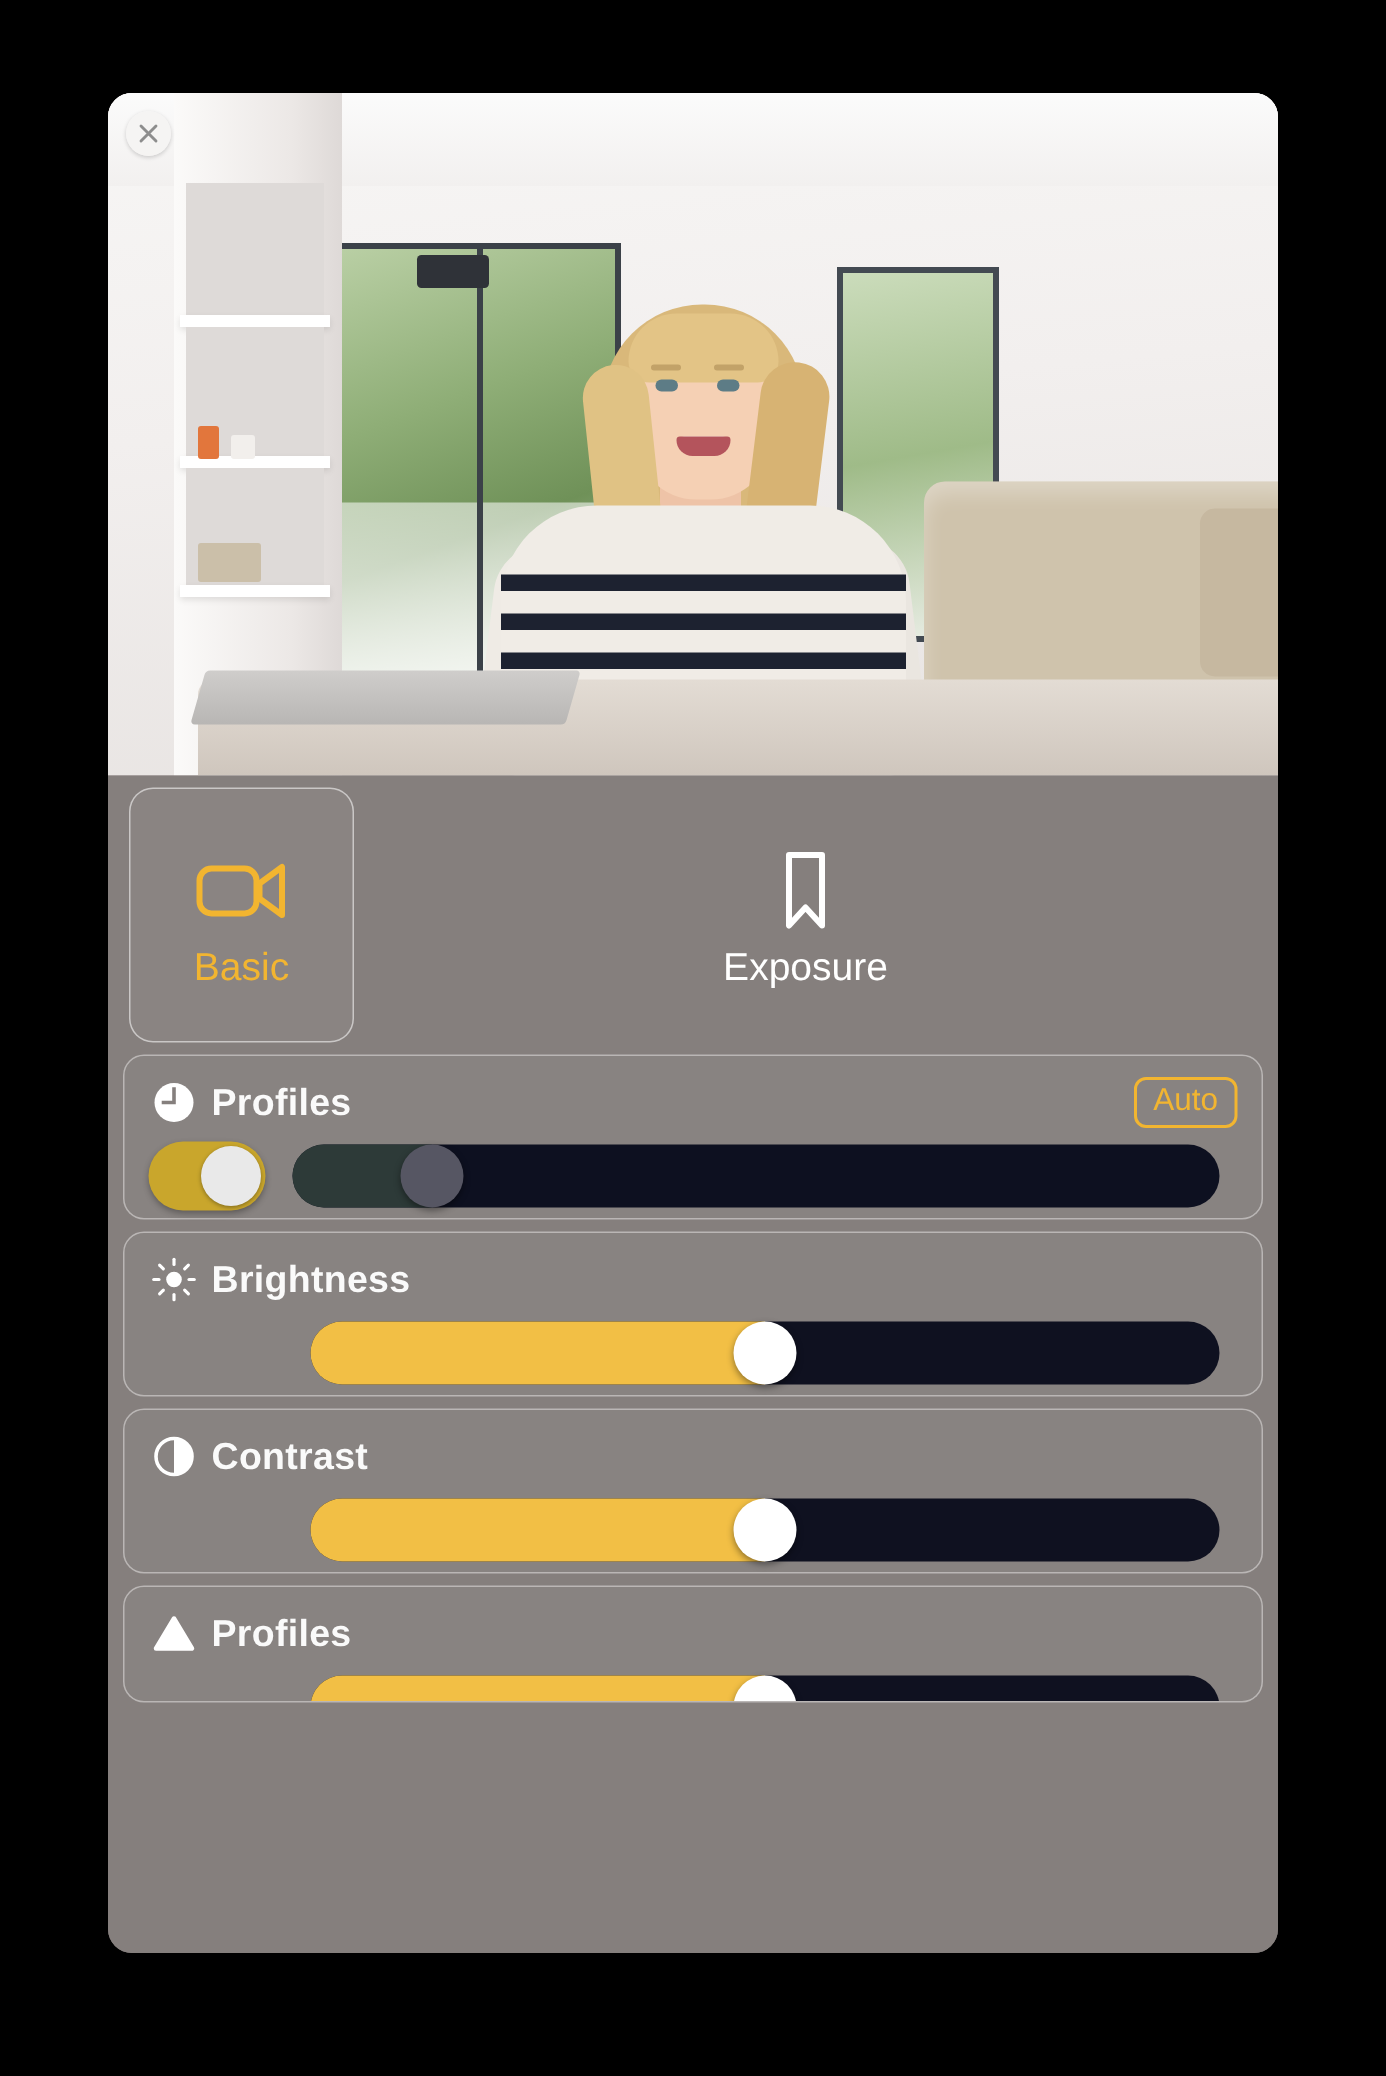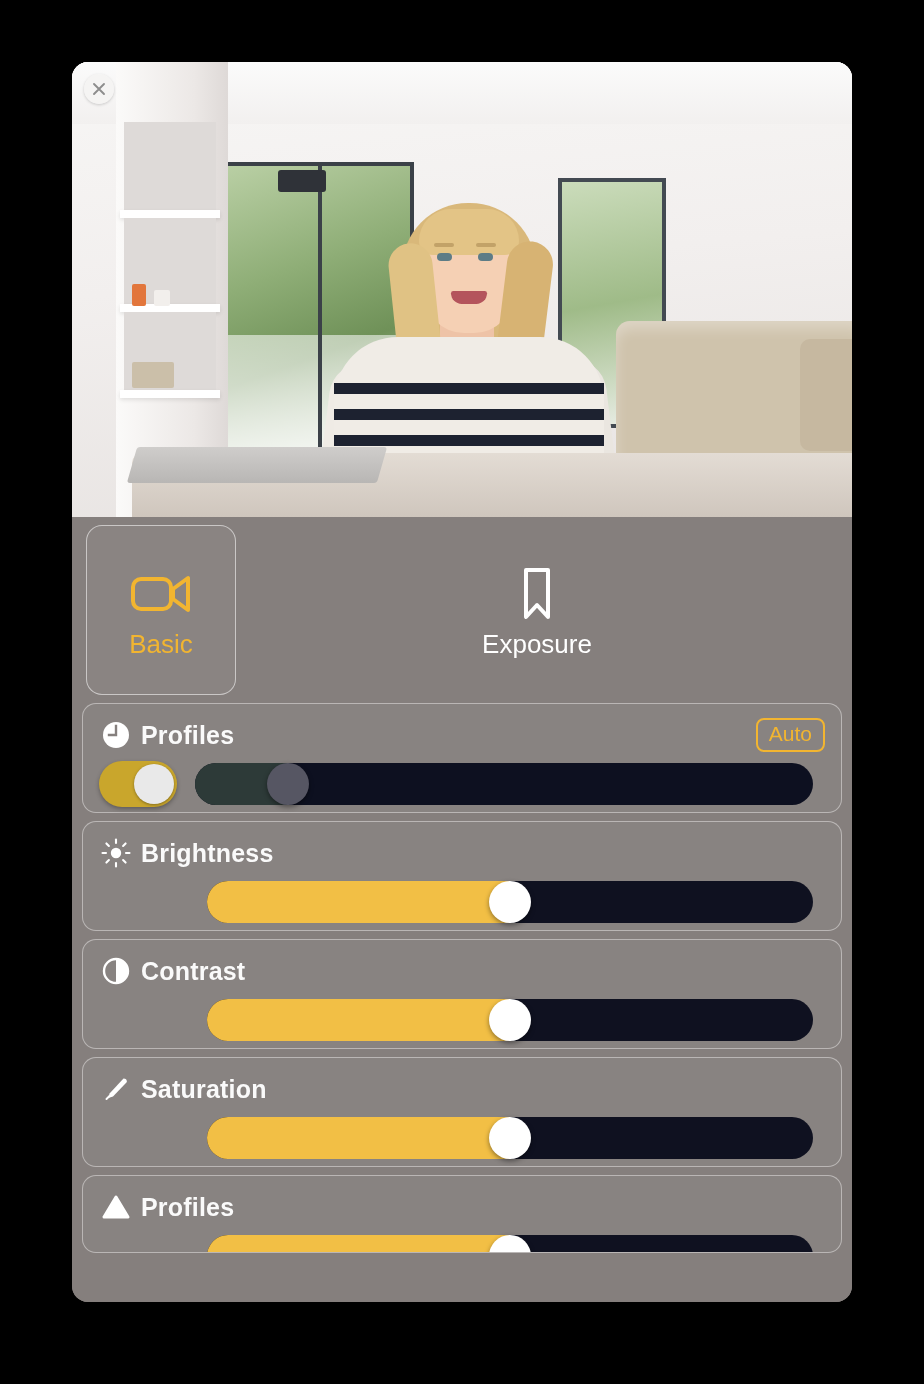--- a/index.html
+++ b/index.html
@@ -340,37 +340,20 @@
         <span class="card-title">Contrast</span>
       </div>
       <div class="slider-row">
         <div class="track">
           <div class="fill" style="width:50%"></div>
           <div class="knob" style="left:50%"></div>
         </div>
       </div>
     </div>
 
-    <div class="card">
-      <div class="card-head">
-        <span class="card-icon">
-          <svg width="30" height="30" viewBox="0 0 30 30">
-            <path d="M22.5 4.5 a3.4 3.4 0 0 1 3.4 3.4 L12 22.5 l-4.6 1.4 1.4-4.6 Z" fill="#ffffff"></path>
-            <path d="M5.5 25 L9 21.5" stroke="#ffffff" stroke-width="2" stroke-linecap="round"></path>
-          </svg>
-        </span>
-        <span class="card-title">Saturation</span>
-      </div>
-      <div class="slider-row">
-        <div class="track">
-          <div class="fill" style="width:50%"></div>
-          <div class="knob" style="left:50%"></div>
-        </div>
-      </div>
-    </div>
 
     <div class="card" id="card-sharpness">
       <div class="card-head">
         <span class="card-icon">
           <svg width="30" height="30" viewBox="0 0 30 30">
             <path d="M15 5 L27 25 L3 25 Z" fill="#ffffff" stroke="#ffffff" stroke-width="3" stroke-linejoin="round"></path>
           </svg>
         </span>
         <span class="card-title">Profiles</span>
       </div>

